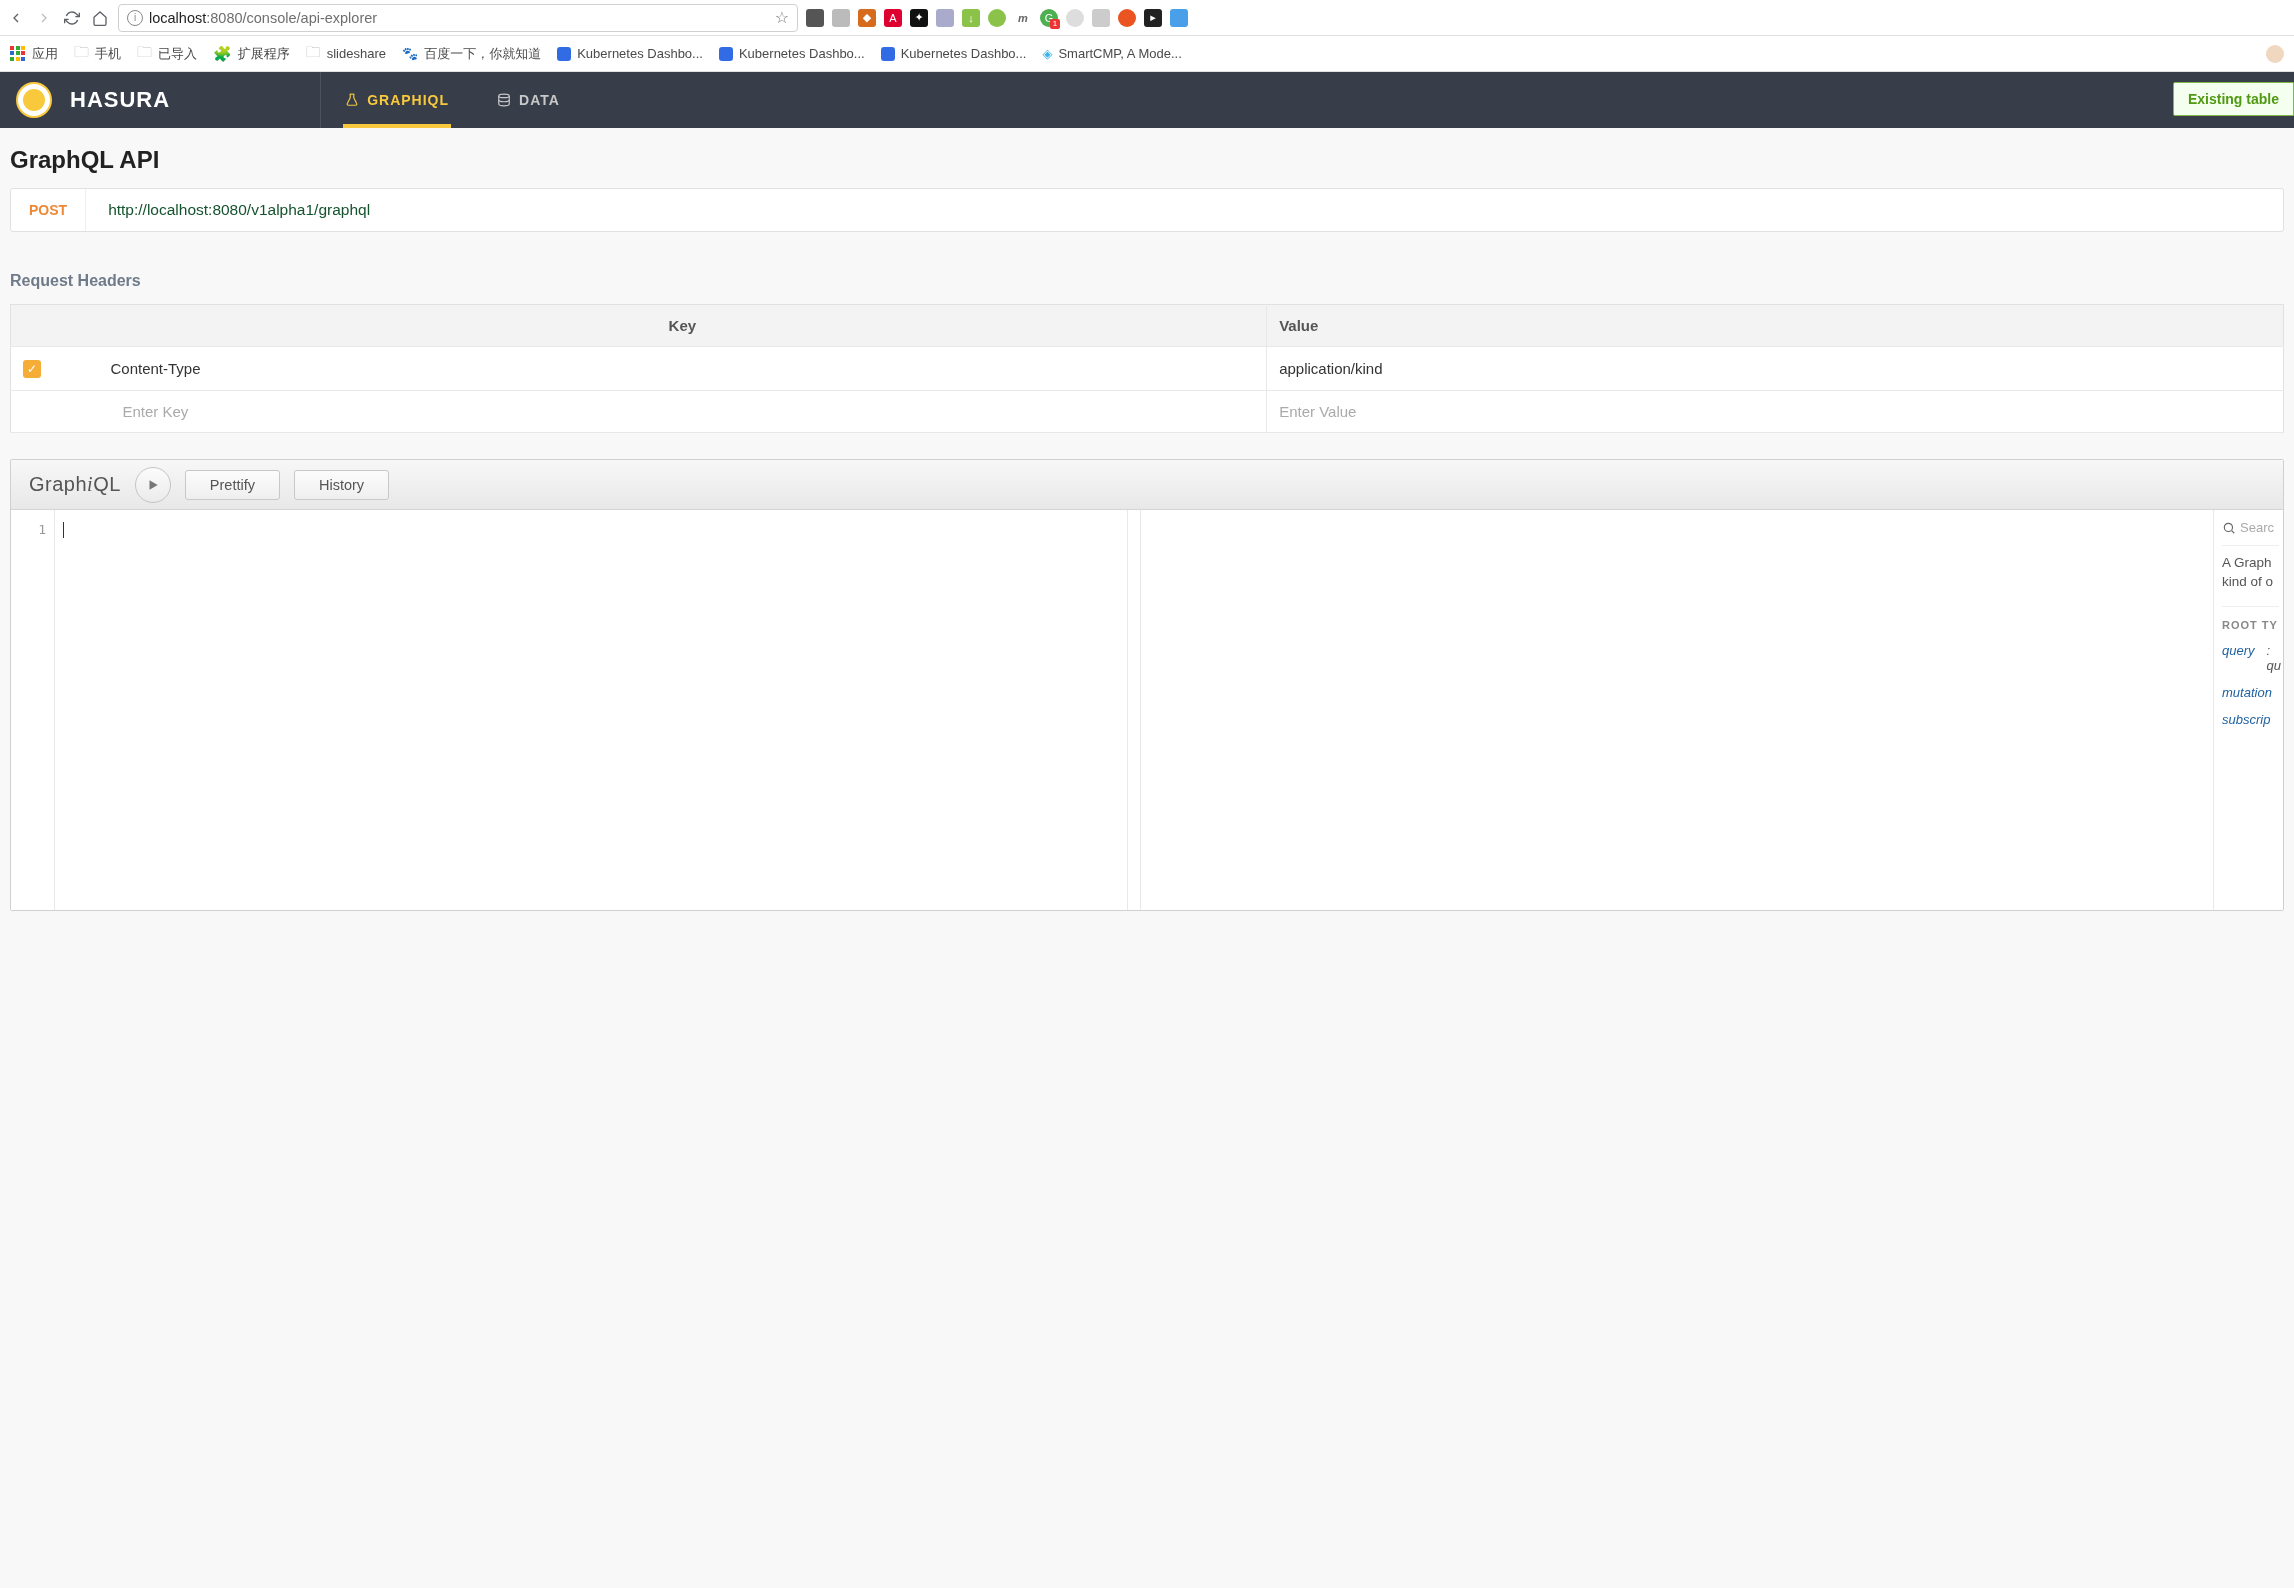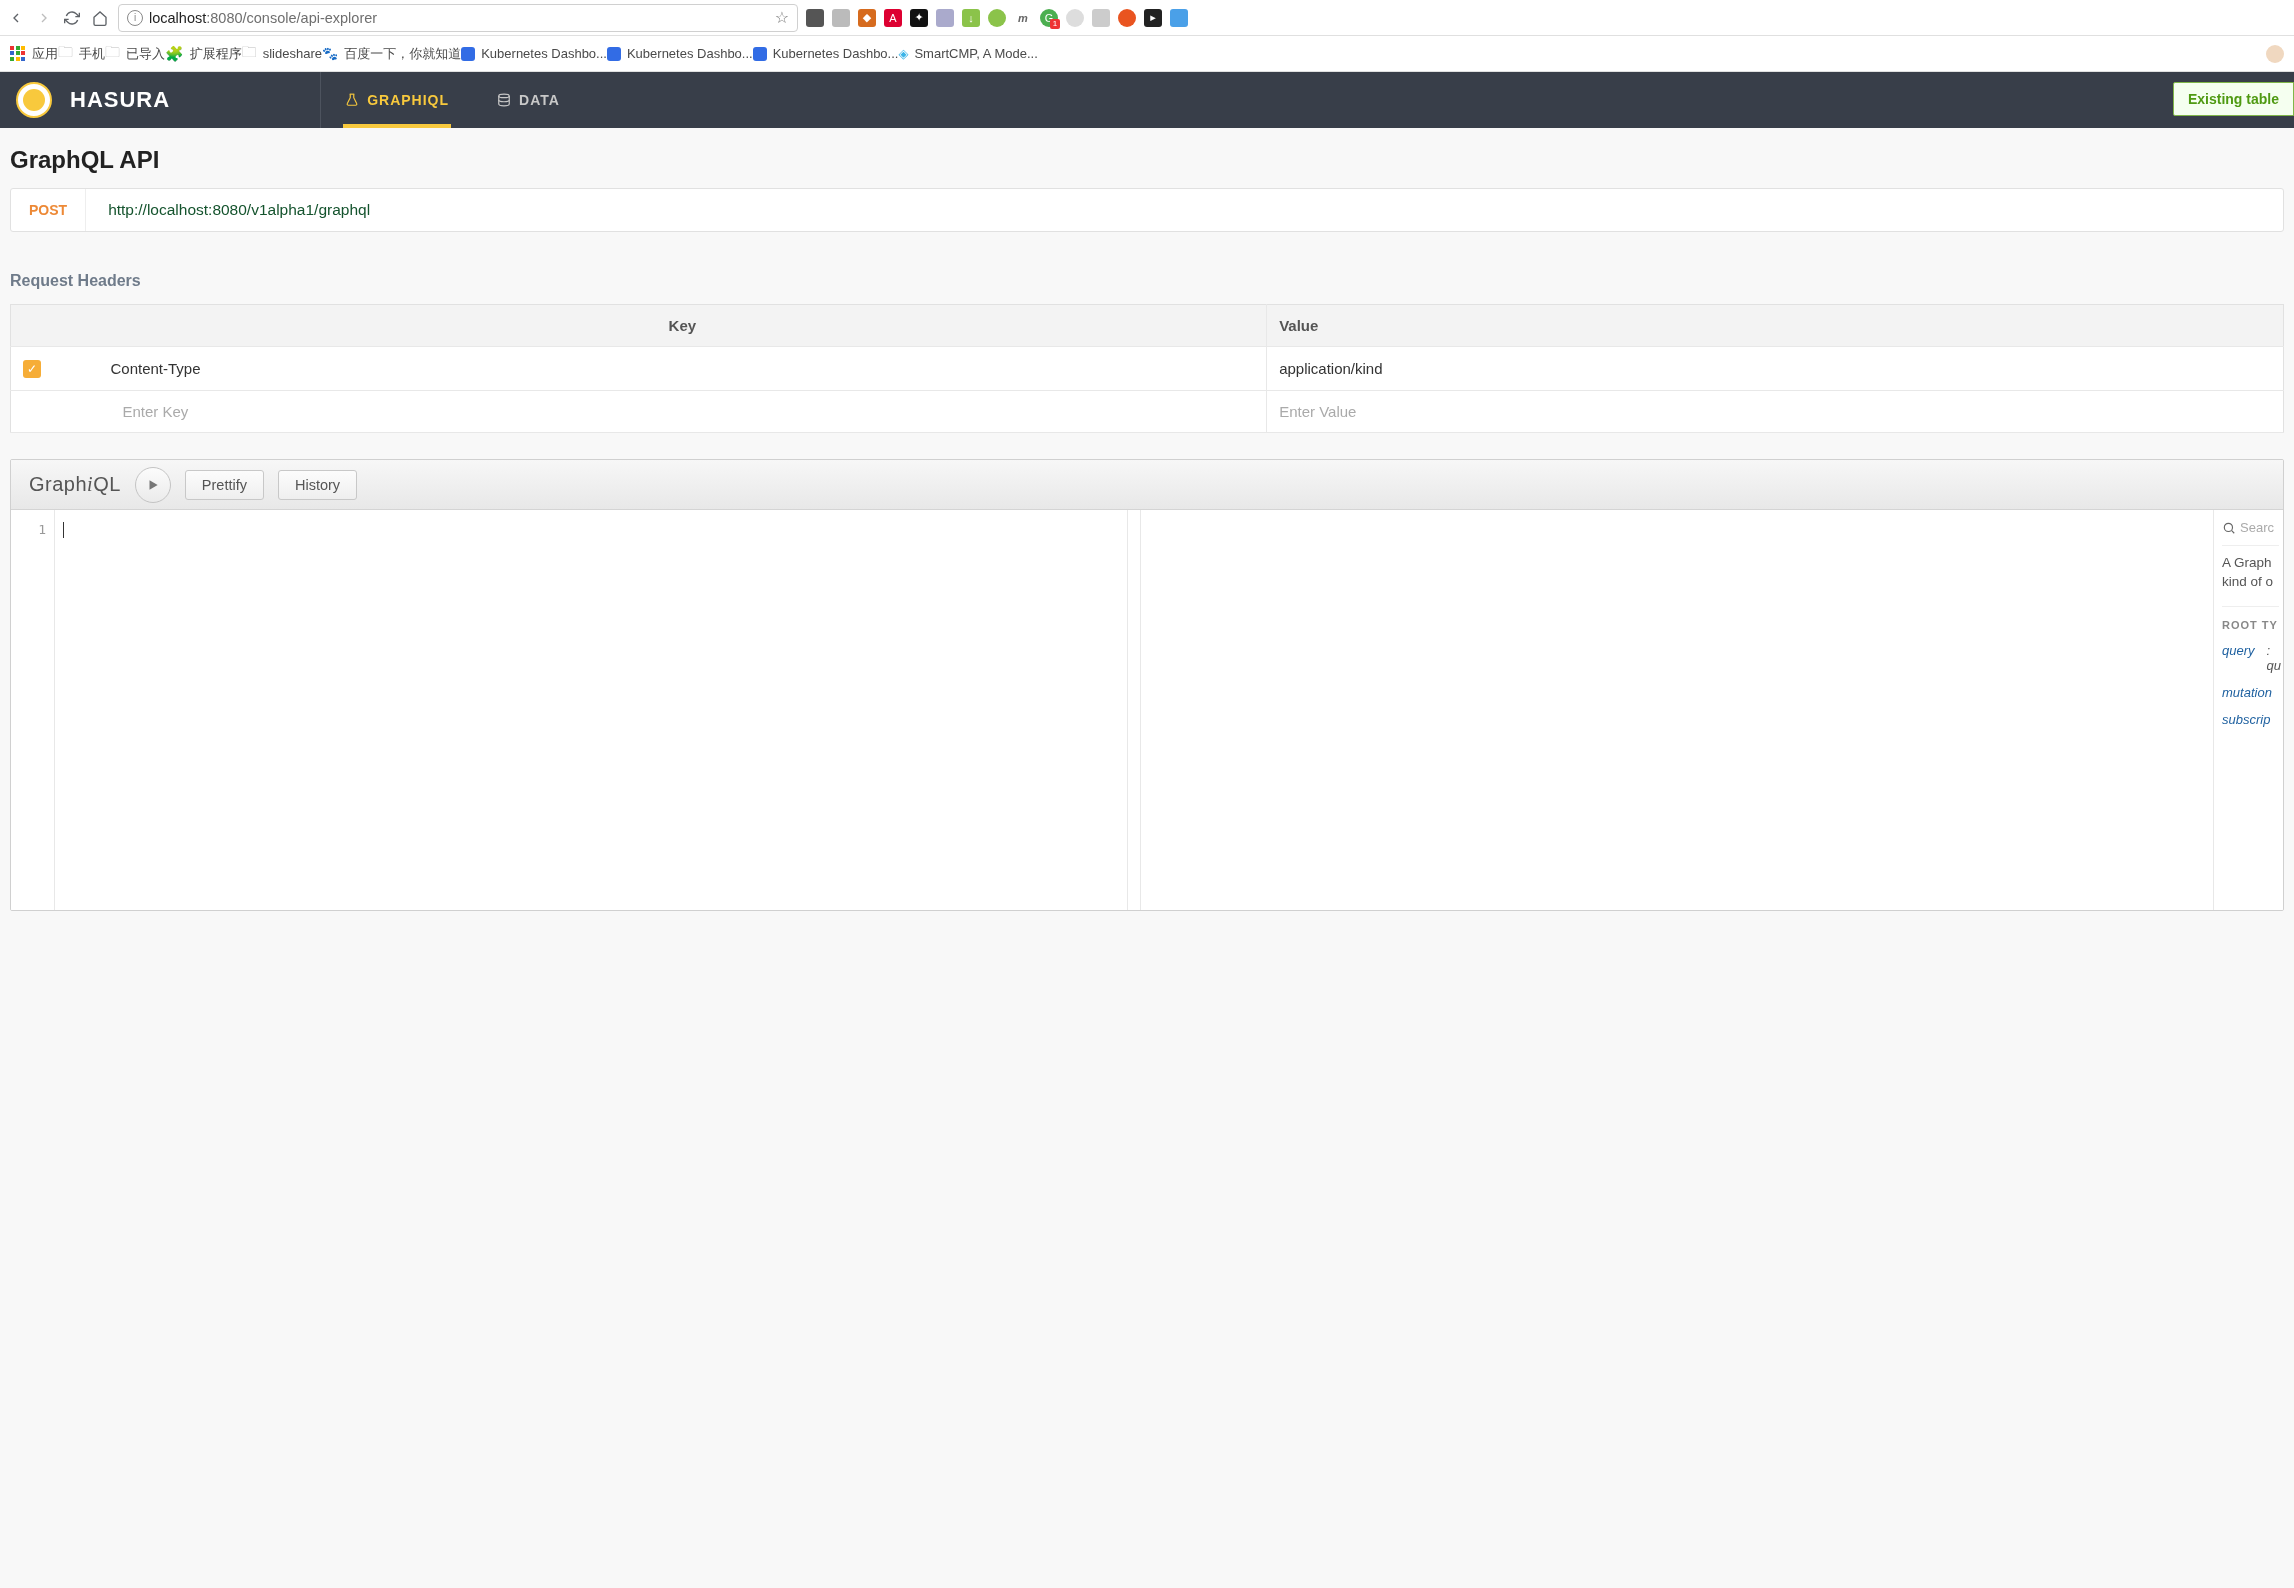--- a/index.html
+++ b/index.html
@@ -10,21 +10,21 @@
     .nav-icon { width: 20px; height: 20px; display: flex; align-items: center; justify-content: center; color: #5f6368; cursor: pointer; }
     .nav-icon.disabled { color: #bdbdbd; }
     .url-bar { flex: 1; max-width: 680px; height: 28px; border: 1px solid #d0d0d0; border-radius: 4px; display: flex; align-items: center; padding: 0 8px; gap: 6px; font-size: 14.5px; color: #6f6f6f; }
     .url-bar .info-icon { width: 16px; height: 16px; border: 1px solid #888; border-radius: 50%; display: flex; align-items: center; justify-content: center; font-size: 10px; color: #888; }
     .url-bar .url-text { display: inline; }
     .url-bar .url-host { color: #222; }
     .star-icon { margin-left: auto; color: #777; font-size: 16px; }
     .ext-icons { display: flex; gap: 8px; align-items: center; padding-right: 8px; }
     .ext-icon { width: 18px; height: 18px; border-radius: 3px; display:flex; align-items:center; justify-content:center; font-size:11px; color:#fff; }
     
-    .bookmark-bar { height: 36px; display: flex; align-items: center; padding: 0 10px; background: #fff; border-bottom: 1px solid #e0e0e0; font-size: 13px; color: #4a4a4a; }
+    .bookmark-bar { height: 36px; display: flex; align-items: center; padding: 0 10px; gap: 16px; background: #fff; border-bottom: 1px solid #e0e0e0; font-size: 13px; color: #4a4a4a; }
     .bookmark-item { display: flex; align-items: center; gap: 6px; cursor: pointer; white-space: nowrap; }
     .folder-icon { color: #bdbdbd; font-size: 15px; }
     .apps-icon { width: 16px; height: 16px; display: grid; grid-template-columns: repeat(3,1fr); gap: 1px; }
     .apps-icon span { width: 4px; height: 4px; }
     .apps-icon span:nth-child(1){background:#e33;} .apps-icon span:nth-child(2){background:#3a3;} .apps-icon span:nth-child(3){background:#fb0;}
     .apps-icon span:nth-child(4){background:#36c;} .apps-icon span:nth-child(5){background:#3a3;} .apps-icon span:nth-child(6){background:#e33;}
     .apps-icon span:nth-child(7){background:#3a3;} .apps-icon span:nth-child(8){background:#fb0;} .apps-icon span:nth-child(9){background:#36c;}
     .puzzle-icon { color:#3476d1; font-size:15px; }
     .kube-icon { width:14px; height:14px; border-radius:3px; background:#326ce5; display:inline-block; }
     
@@ -59,21 +59,21 @@
     td.key-td { padding-left:52px; }
     th.val-col, td.val-td { border-left:1px solid #e8e8e8; }
     
     
     .graphiql-wrap { margin-top:26px; border:1px solid #d0d0d0; border-radius:2px; overflow:hidden; background:#fff; }
     .graphiql-toolbar { height:50px; background:linear-gradient(#f7f7f7,#e8e8e8); border-bottom:1px solid #d4d4d4; display:flex; align-items:center; padding:0 18px; gap:14px; }
     .graphiql-logo { font-size:20px; color:#555; letter-spacing:0.5px; }
     .graphiql-logo em { font-style:italic; font-family:Georgia, serif; }
     .play-btn { width:36px; height:36px; border-radius:50%; border:1px solid #c4c4c4; background:linear-gradient(#fcfcfc,#ebebeb); display:flex; align-items:center; justify-content:center; cursor:pointer; }
     .play-btn svg { fill:#777; }
-    .tb-btn { padding:6px 16px; border:1px solid #c8c8c8; border-radius:3px; background:linear-gradient(#fcfcfc,#efefef); font-size:14.5px; color:#555; cursor:pointer; }
+    .tb-btn { padding:6px 24px; border:1px solid #c8c8c8; border-radius:3px; background:linear-gradient(#fcfcfc,#efefef); font-size:14.5px; color:#555; cursor:pointer; }
     .graphiql-body { display:flex; height:400px; }
     .gutter { width:44px; background:#fff; border-right:1px solid #e8e8e8; padding-top:12px; text-align:right; padding-right:8px; color:#999; font-size:13px; font-family:Menlo,monospace; }
     .editor { flex:1; background:#fff; padding:12px 8px; font-family:Menlo,monospace; font-size:14px; position:relative; }
     .caret { display:inline-block; width:1px; height:16px; background:#333; }
     .vsplit { width:14px; background:#fff; border-left:1px solid #e8e8e8; border-right:1px solid #e8e8e8; }
     .results { flex:1; background:#fff; }
     .docs { width:70px; background:#fff; border-left:1px solid #e8e8e8; padding:10px 4px 4px 8px; font-size:13px;margin-left:17px; }
     .docs .search-row { display:flex; align-items:center; gap:4px; margin-bottom:8px; color:#666; border-bottom:1px solid #eee; padding-bottom:10px; }
     .docs .blurb { color:#555; font-size:13.5px; line-height:1.4; border-bottom:1px solid #eee; padding-bottom:14px; margin-bottom:12px; }
     .docs .root-title { font-size:11px; font-weight:700; color:#888; letter-spacing:1px; margin-bottom:12px; }

